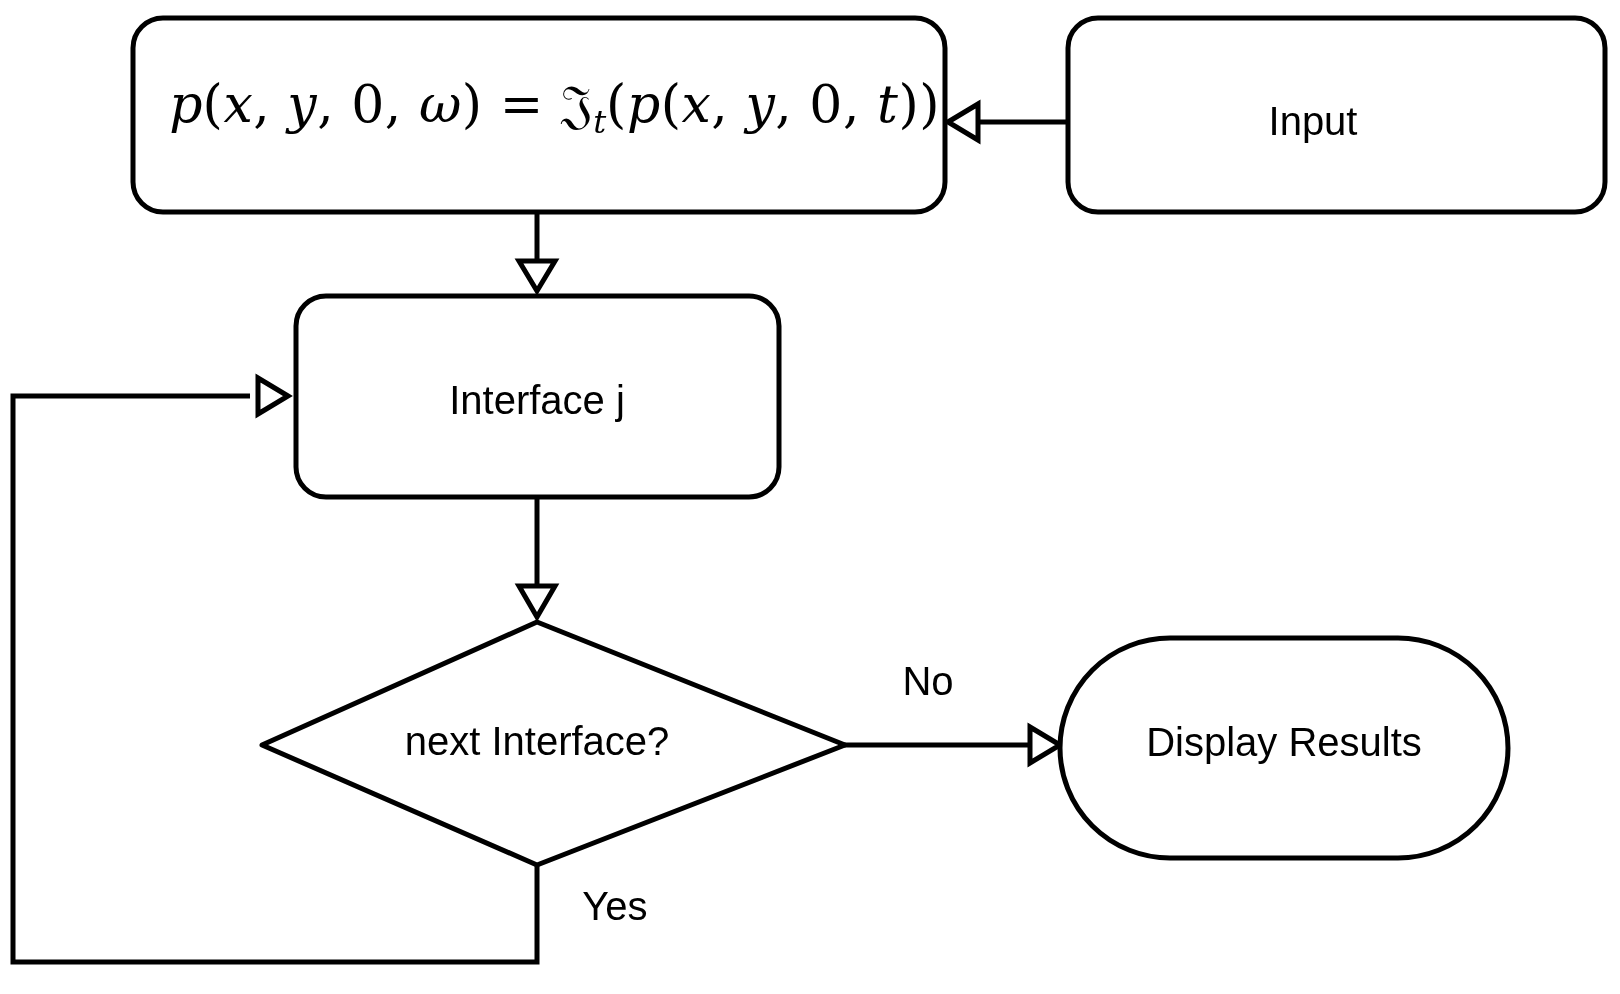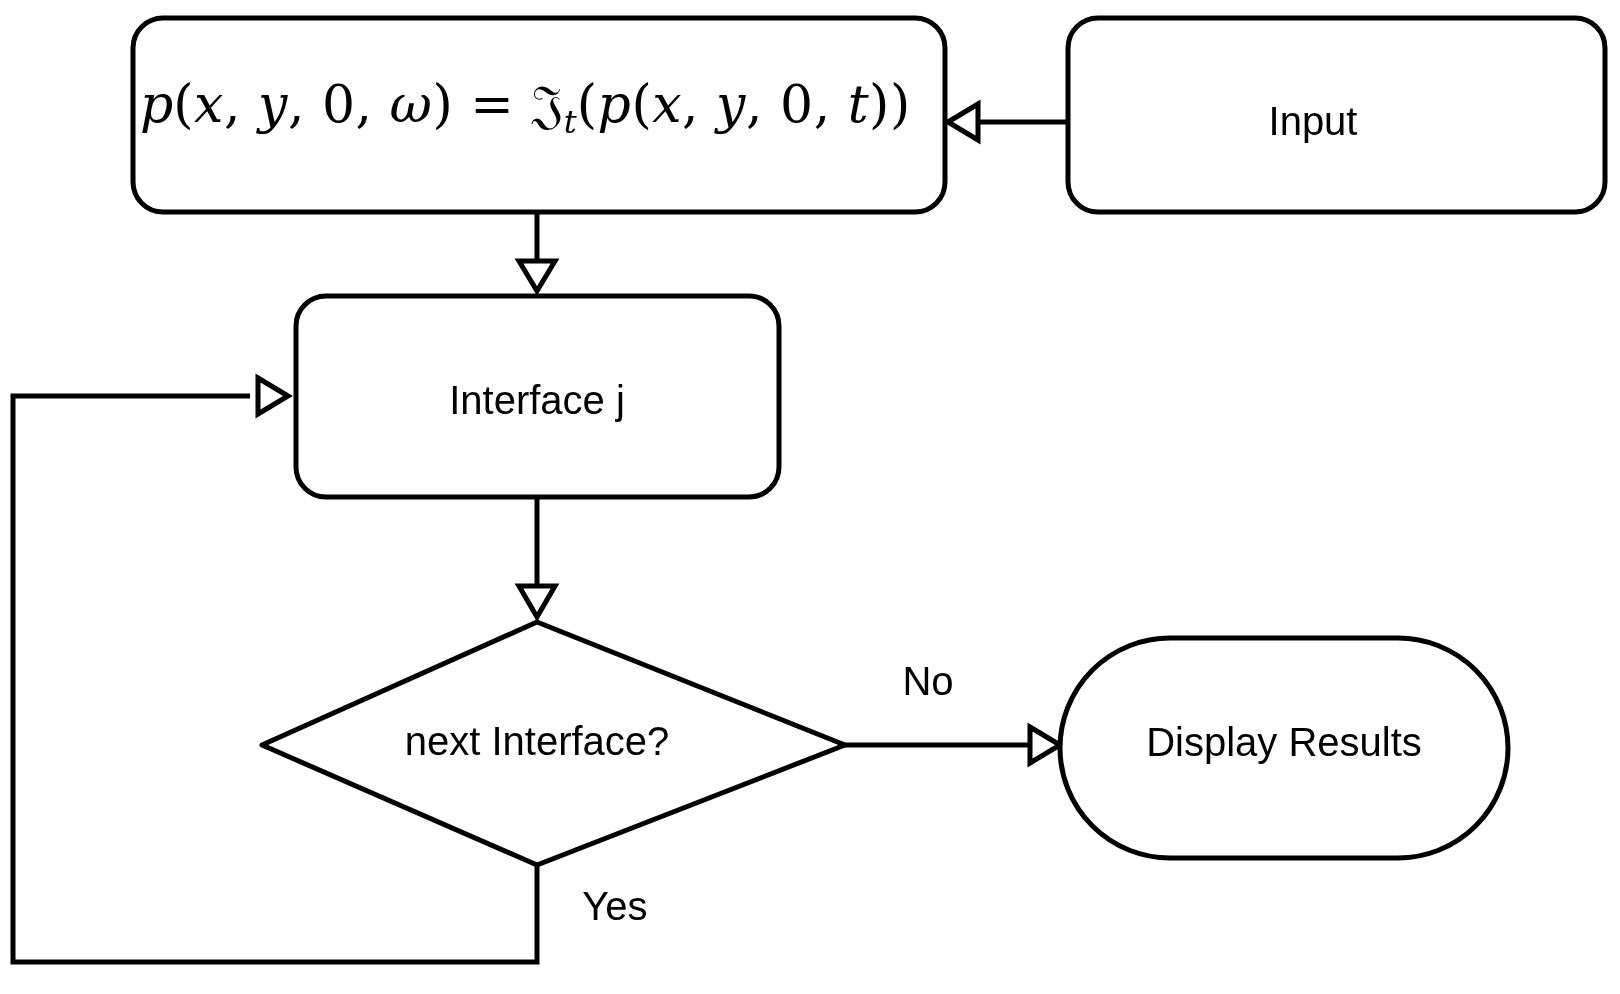--- a/index.html
+++ b/index.html
@@ -55,21 +55,21 @@
     font-size: 40px;
     fill: #000000;
     text-anchor: middle;
     dominant-baseline: middle;
   }
   .formula {
     position: absolute;
     left: 140px;
     top: 74px;
     width: 800px;
-    text-align: left;
+    text-align: right;
     font-family: "DejaVu Serif", "Liberation Serif", serif;
     font-size: 52px;
     color: #000000;
     white-space: nowrap;
     font-style: italic;
     letter-spacing: 0.5px;
   }
   .formula .up {
     font-style: normal;
   }

